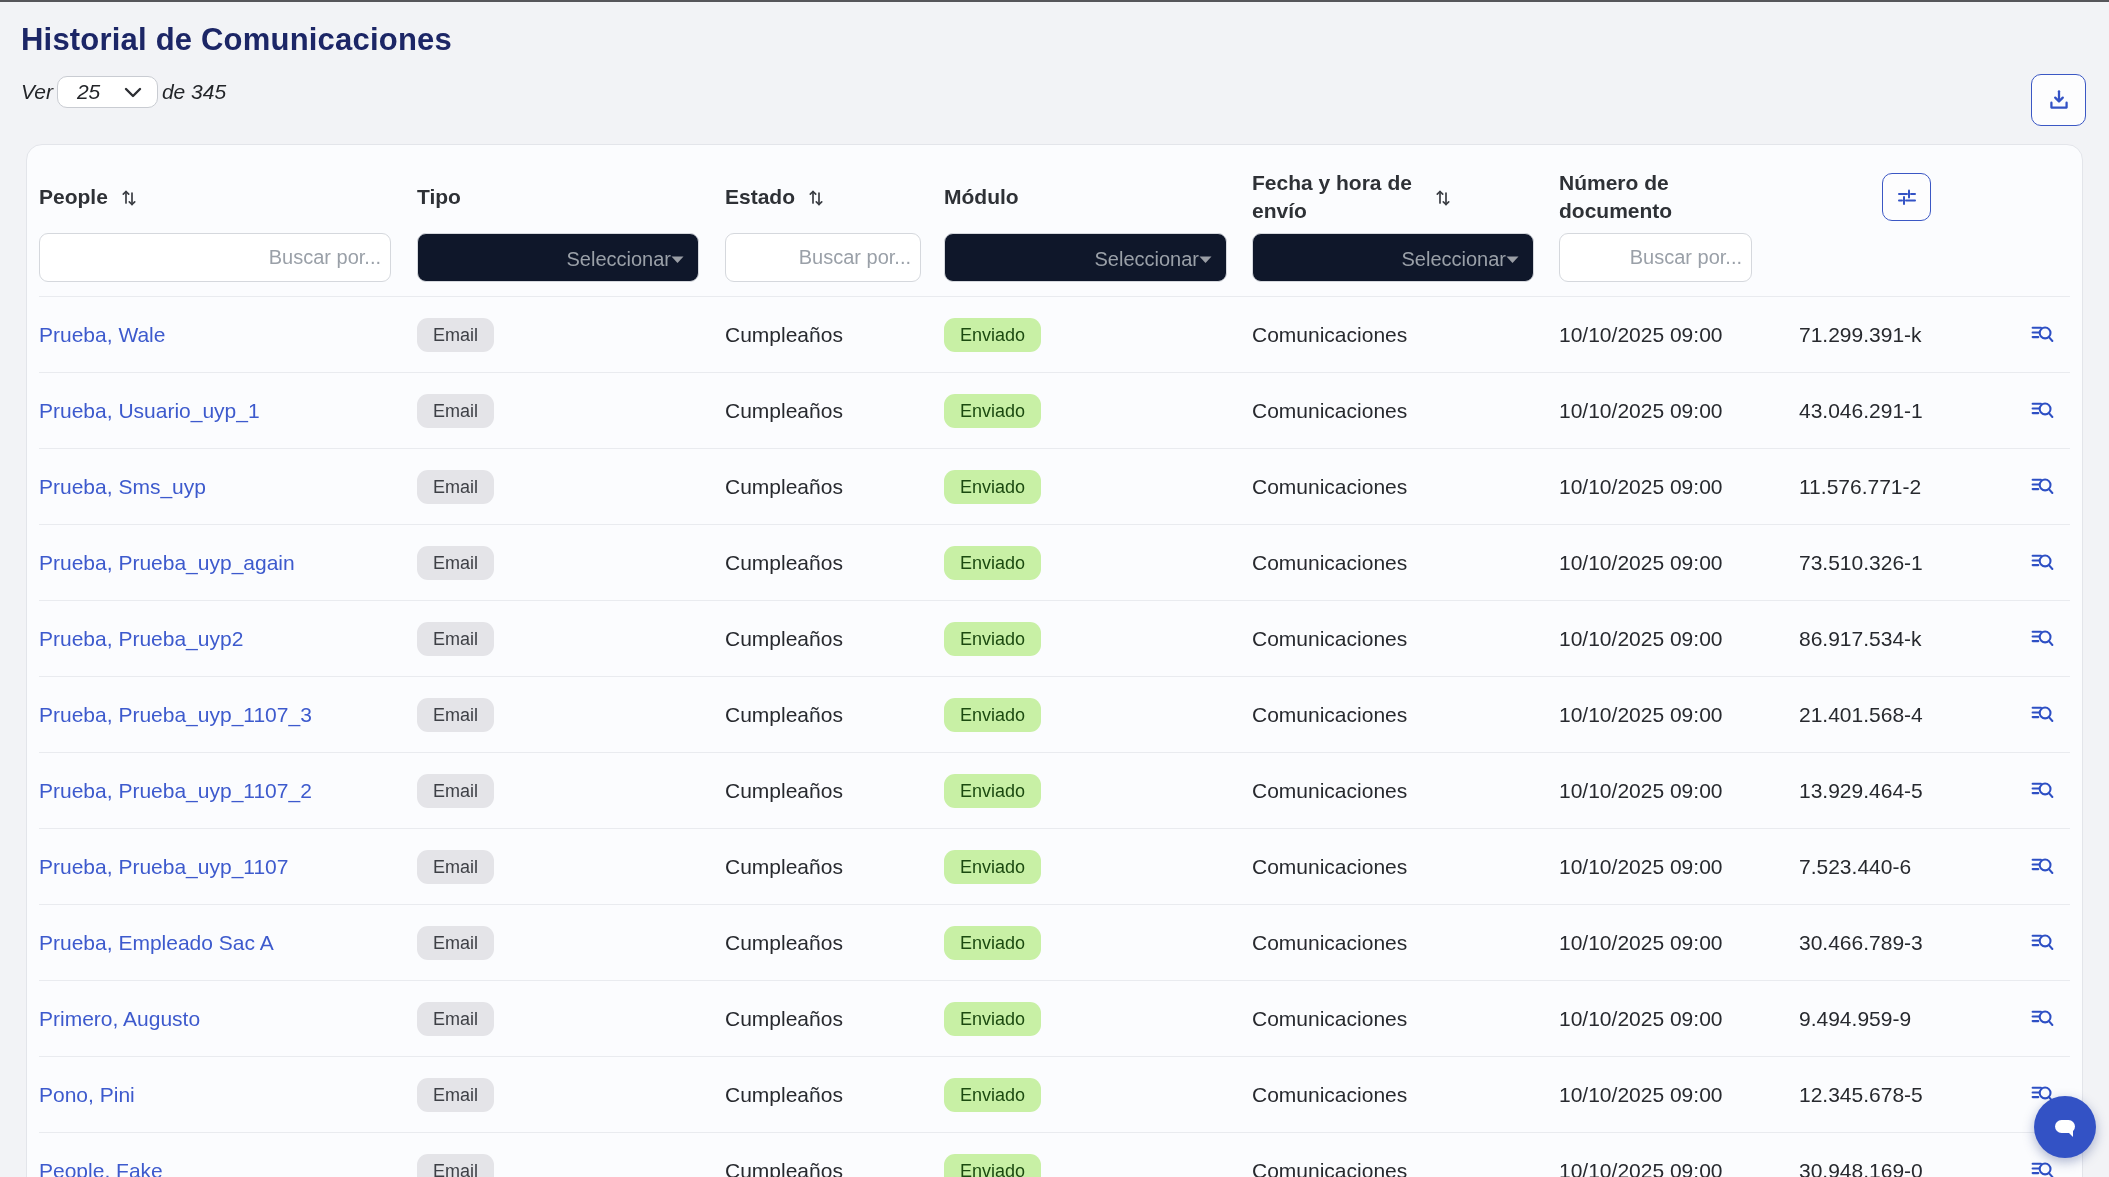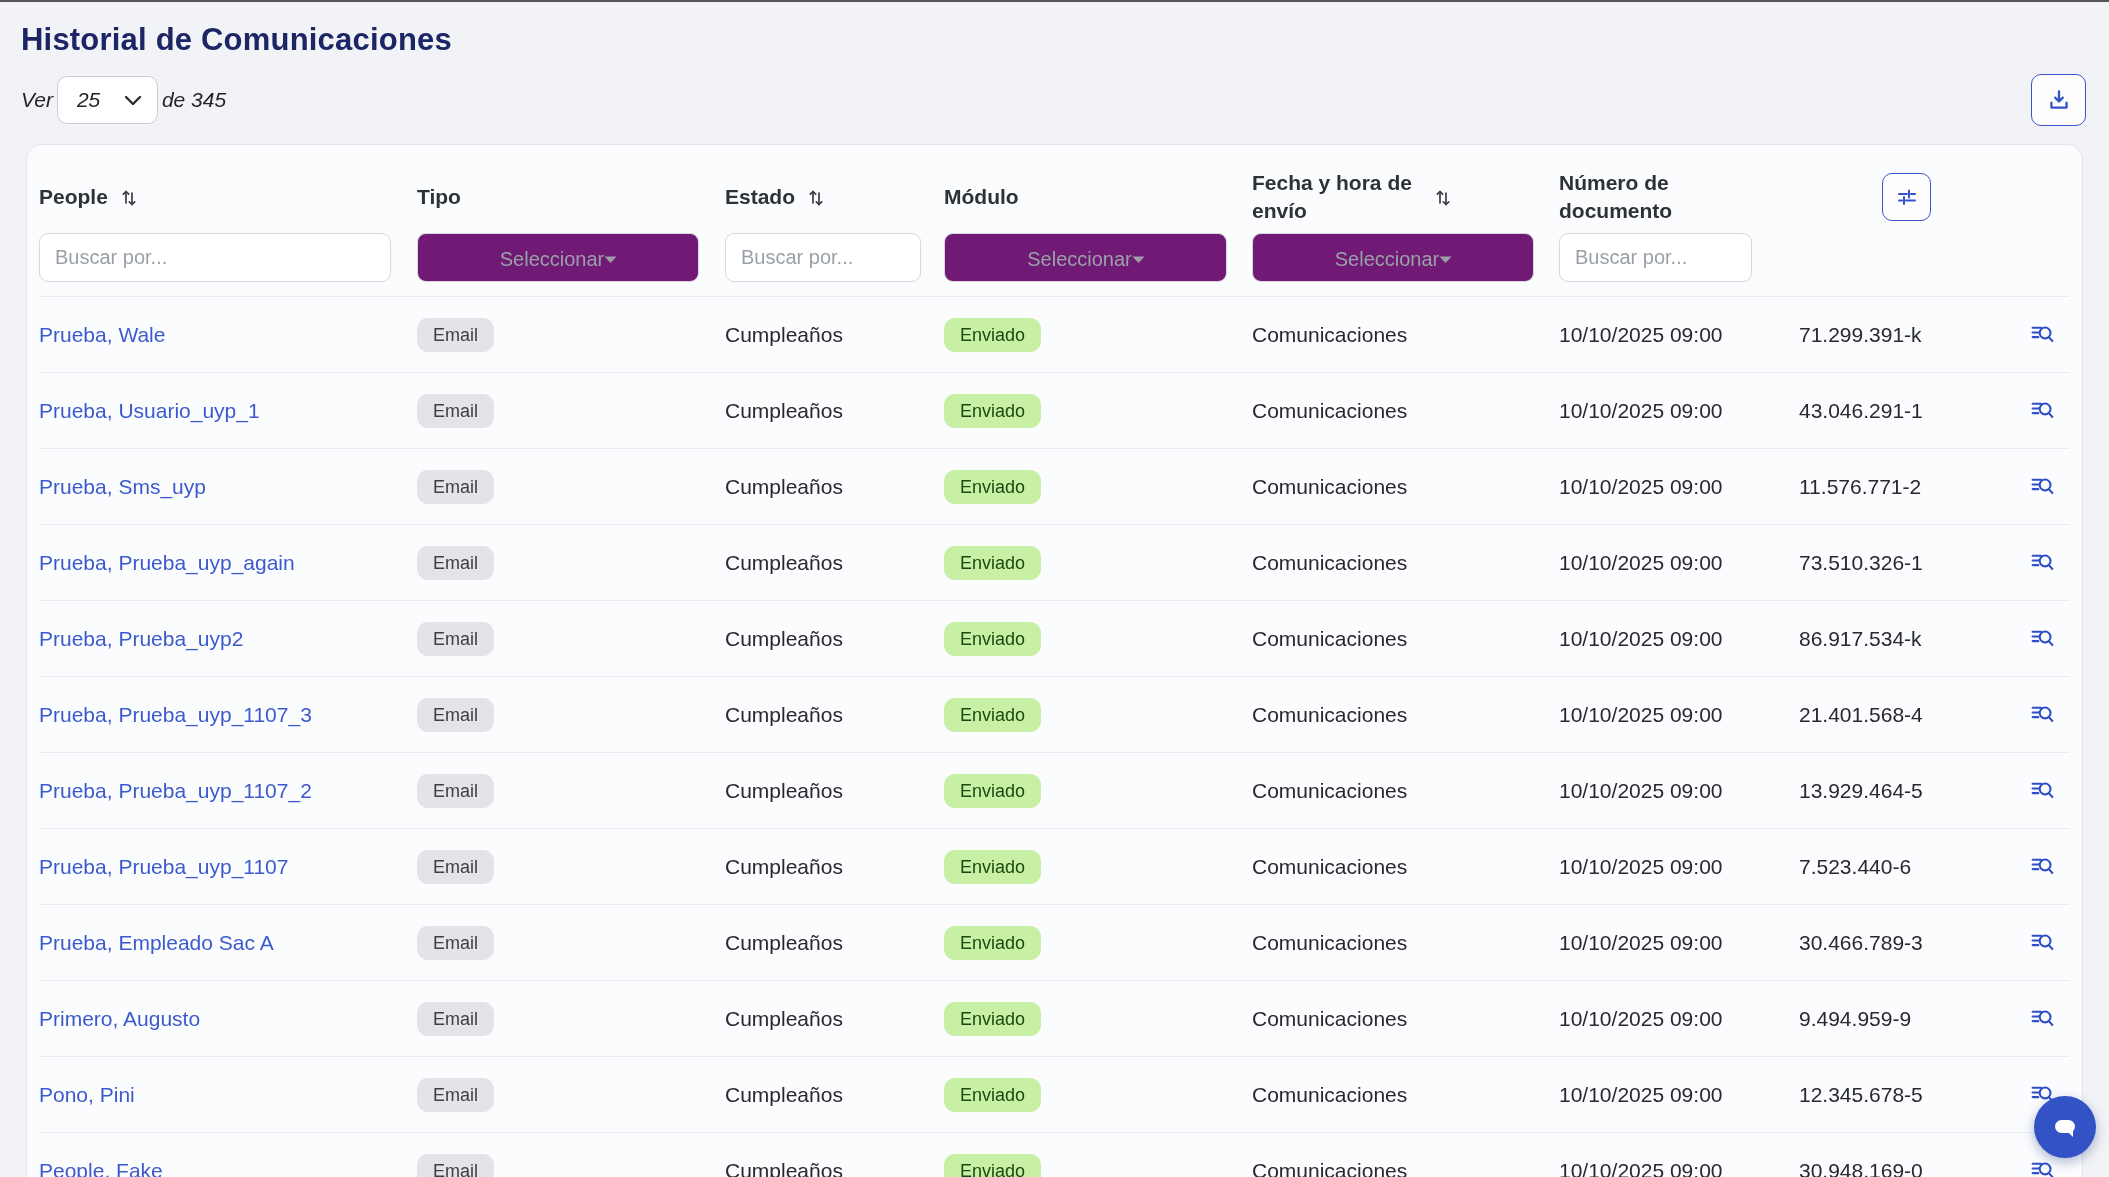--- a/index.html
+++ b/index.html
@@ -15,21 +15,21 @@
     background:#f2f3f6; color:var(--body-text); position:relative;
   }
   .top-edge{position:absolute;top:0;left:0;right:0;height:2px;background:#56565a;z-index:5;}
   .page-title{
     position:absolute; left:21px; top:22px;
     font-size:31px; font-weight:700; color:var(--title); letter-spacing:.2px;
   }
   .pager{position:absolute; left:21px; top:76px; display:flex; align-items:center; gap:4px;
     font-size:21px; color:#232529;font-style:italic;}
   .page-size{
-    width:101px; height:48px; background:#fff; border:1px solid #c9ccd2; border-radius:10px;
+    width:101px; height:32px; background:#fff; border:1px solid #c9ccd2; border-radius:10px;
     display:flex; align-items:center; justify-content:space-between; padding:0 15px 0 19px;
     cursor:pointer;
   }
   .page-size .val{font-size:21px;color:#232529;}
   .icon-btn{
     background:#fdfdfe; border:1.6px solid #3b57c4; border-radius:10px;
     display:flex; align-items:center; justify-content:center; cursor:pointer;
   }
   .download-btn{position:absolute; right:23px; top:74px; width:55px; height:52px;}
   .table-card{
@@ -39,27 +39,28 @@
   }
   .grid{display:grid; grid-template-columns:378px 308px 219px 308px 307px 240px 215px 1fr; align-items:center;}
   .thead{padding-top:20px; border-bottom:1px solid #e9ebef;}
   .label-row{min-height:64px;}
   .hcell{display:flex; align-items:center; gap:11px; padding-right:18px;}
   .hlabel{font-size:21px; font-weight:700; color:#2e3136; line-height:1.35;}
   .sort{display:flex; align-items:center; cursor:pointer;}
   .filter-row{margin:4px 0 14px;}
   .f-input{
     height:49px; background:#fff; border:1px solid var(--border); border-radius:9px;
-    font-size:20px; color:#34363b; padding:0 15px; outline:none;
+    font-size:20px; color:#34363b; padding:0 9px; outline:none;
     font-family:"Liberation Sans", sans-serif;
+    text-align:right;
   }
   .f-input::placeholder{color:var(--muted);}
   .f-select,.f-date{
-    height:49px; background:#701a75; border:1px solid var(--border); border-radius:9px;
-    display:flex; align-items:center; justify-content:center; padding:4px 14px 0 15px;
+    height:49px; background:#0f172a; border:1px solid var(--border); border-radius:9px;
+    display:flex; align-items:center; justify-content:flex-end; padding:4px 14px 0 15px;
     cursor:pointer;
   }
   .f-select .ph,.f-date .ph{font-size:20px; color:var(--muted);}
   .w1{width:352px;} .w2{width:282px;} .w3{width:196px;} .w4{width:283px;}
   .w5{width:282px;} .w6{width:216px;} .w7{width:193px;}
   .settings-btn{width:49px; height:48px; justify-self:center;}
   .row{height:76px; border-bottom:1px solid #e9ebef;}
   .cell{padding-right:18px; font-size:21px; color:var(--body-text); white-space:nowrap; overflow:hidden;}
   .name-link{color:var(--link); cursor:pointer; text-decoration:none;}
   .pill{display:inline-block; font-size:18px; padding:8px 16px; border-radius:11px; line-height:1;}

